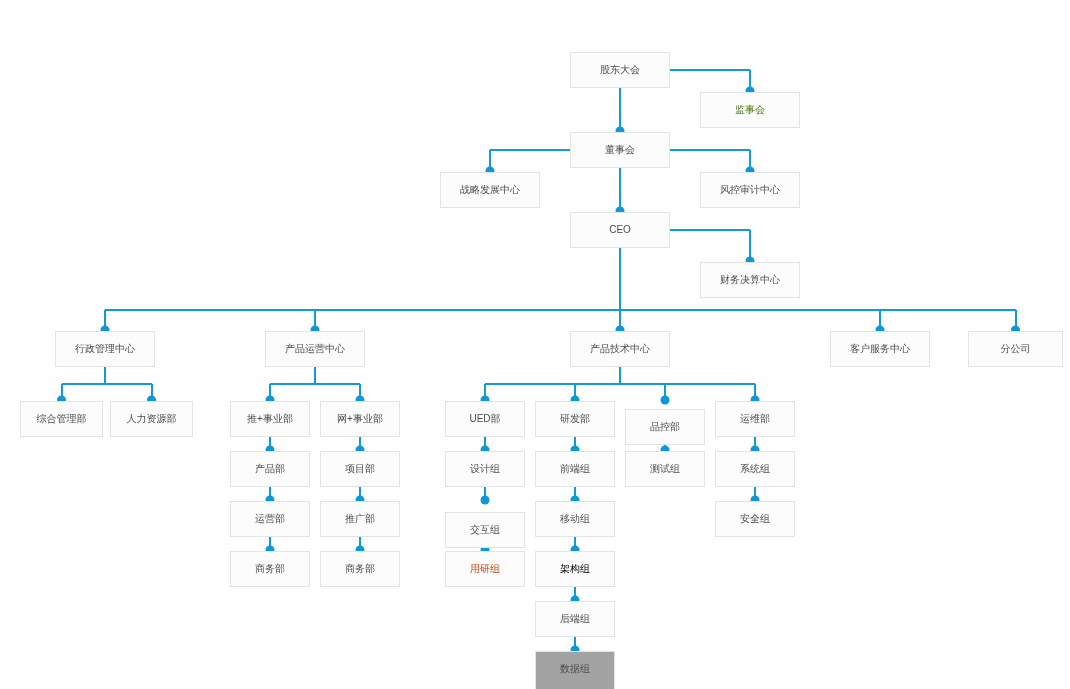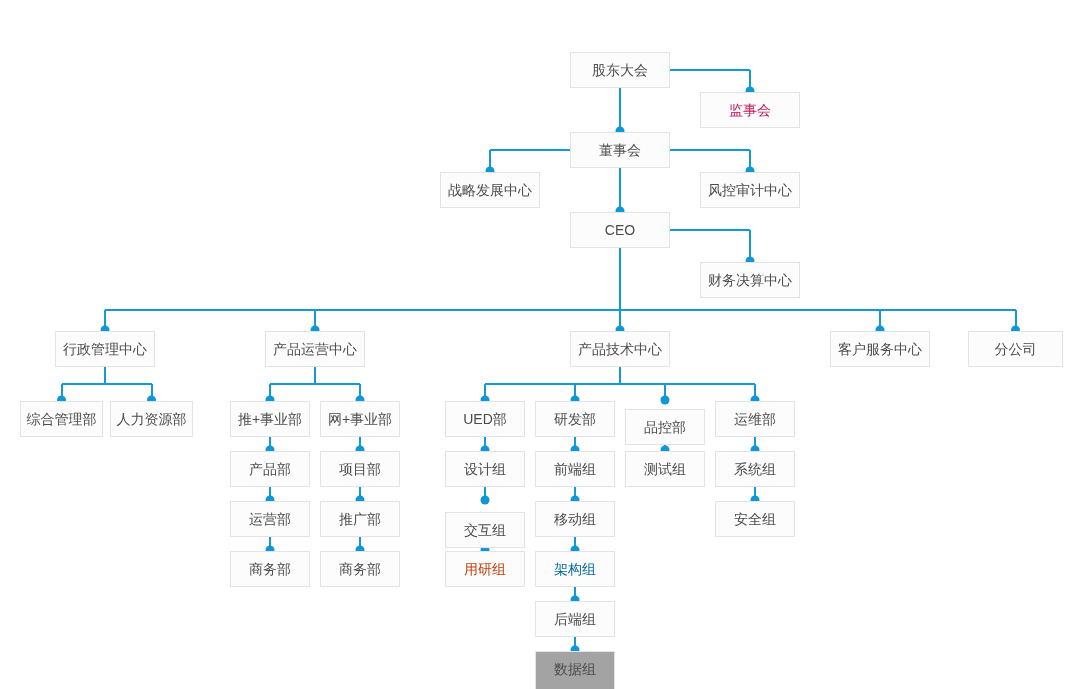--- a/index.html
+++ b/index.html
@@ -22,21 +22,21 @@
     width: 1070px;
     height: 689px;
   }
   .node {
     position: absolute;
     box-sizing: border-box;
     height: 36px;
     border: 1px solid #e3e3e3;
     background: #fcfcfc;
     color: #4c4c4c;
-    font-size: 14px;
+    font-size: 10px;
     line-height: 34px;
     text-align: center;
     white-space: nowrap;
     overflow: hidden;
   }
 </style>
 </head>
 <body>
 
 <div class="stage">
@@ -121,21 +121,21 @@
       <circle cx="575" cy="650" r="4.5" fill="#0f97d5"></circle>
       <line x1="665" y1="437" x2="665" y2="451" stroke="#1499d7" stroke-width="2" shape-rendering="crispEdges"></line>
       <circle cx="665" cy="450" r="4.5" fill="#0f97d5"></circle>
       <line x1="755" y1="437" x2="755" y2="451" stroke="#1499d7" stroke-width="2" shape-rendering="crispEdges"></line>
       <circle cx="755" cy="450" r="4.5" fill="#0f97d5"></circle>
       <line x1="755" y1="487" x2="755" y2="501" stroke="#1499d7" stroke-width="2" shape-rendering="crispEdges"></line>
       <circle cx="755" cy="500" r="4.5" fill="#0f97d5"></circle>
     </svg>
   <div id="node-layer">
       <div class="node" style="left: 570px; top: 52px; width: 100px; height: 36px; border-color: rgb(227, 227, 227); background: rgb(252, 252, 252); color: rgb(76, 76, 76);">股东大会</div>
-      <div class="node" style="left: 700px; top: 92px; width: 100px; height: 36px; border-color: rgb(227, 227, 227); background: rgb(252, 252, 252); color: #be185d; text-align: center;">监事会</div>
+      <div class="node" style="left: 700px; top: 92px; width: 100px; height: 36px; border-color: rgb(227, 227, 227); background: rgb(252, 252, 252); color: #4d7c0f; text-align: center;">监事会</div>
       <div class="node" style="left: 570px; top: 132px; width: 100px; height: 36px; border-color: rgb(227, 227, 227); background: rgb(252, 252, 252); color: rgb(76, 76, 76);">董事会</div>
       <div class="node" style="left: 440px; top: 172px; width: 100px; height: 36px; border-color: rgb(227, 227, 227); background: rgb(252, 252, 252); color: rgb(76, 76, 76);">战略发展中心</div>
       <div class="node" style="left: 700px; top: 172px; width: 100px; height: 36px; border-color: rgb(227, 227, 227); background: rgb(252, 252, 252); color: rgb(76, 76, 76);">风控审计中心</div>
       <div class="node" style="left: 570px; top: 212px; width: 100px; height: 36px; border-color: rgb(227, 227, 227); background: rgb(252, 252, 252); color: rgb(76, 76, 76);">CEO</div>
       <div class="node" style="left: 700px; top: 262px; width: 100px; height: 36px; border-color: rgb(227, 227, 227); background: rgb(252, 252, 252); color: rgb(76, 76, 76);">财务决算中心</div>
       <div class="node" style="left: 55px; top: 331px; width: 100px; height: 36px; border-color: rgb(227, 227, 227); background: rgb(252, 252, 252); color: rgb(76, 76, 76);">行政管理中心</div>
       <div class="node" style="left: 265px; top: 331px; width: 100px; height: 36px; border-color: rgb(227, 227, 227); background: rgb(252, 252, 252); color: rgb(76, 76, 76);">产品运营中心</div>
       <div class="node" style="left: 570px; top: 331px; width: 100px; height: 36px; border-color: rgb(227, 227, 227); background: rgb(252, 252, 252); color: rgb(76, 76, 76);">产品技术中心</div>
       <div class="node" style="left: 830px; top: 331px; width: 100px; height: 36px; border-color: rgb(227, 227, 227); background: rgb(252, 252, 252); color: rgb(76, 76, 76);">客户服务中心</div>
       <div class="node" style="left: 968px; top: 331px; width: 95px; height: 36px; border-color: rgb(227, 227, 227); background: rgb(252, 252, 252); color: rgb(76, 76, 76);">分公司</div>
@@ -151,20 +151,20 @@
       <div class="node" style="left: 320px; top: 551px; width: 80px; height: 36px; border-color: rgb(227, 227, 227); background: rgb(252, 252, 252); color: rgb(76, 76, 76);">商务部</div>
       <div class="node" style="left: 445px; top: 401px; width: 80px; height: 36px; border-color: rgb(227, 227, 227); background: rgb(252, 252, 252); color: rgb(76, 76, 76);">UED部</div>
       <div class="node" style="left: 535px; top: 401px; width: 80px; height: 36px; border-color: rgb(227, 227, 227); background: rgb(252, 252, 252); color: rgb(76, 76, 76);">研发部</div>
       <div class="node" style="left: 625px; top: 401px; width: 80px; height: 36px; border-color: rgb(227, 227, 227); background: rgb(252, 252, 252); color: rgb(76, 76, 76); margin-top: 8px;">品控部</div>
       <div class="node" style="left: 715px; top: 401px; width: 80px; height: 36px; border-color: rgb(227, 227, 227); background: rgb(252, 252, 252); color: rgb(76, 76, 76);">运维部</div>
       <div class="node" style="left: 445px; top: 451px; width: 80px; height: 36px; border-color: rgb(227, 227, 227); background: rgb(252, 252, 252); color: rgb(76, 76, 76);">设计组</div>
       <div class="node" style="left: 445px; top: 501px; width: 80px; height: 36px; border-color: rgb(227, 227, 227); background: rgb(252, 252, 252); color: rgb(76, 76, 76); margin-top: 11px;">交互组</div>
       <div class="node" style="left: 445px; top: 551px; width: 80px; height: 36px; border-color: rgb(227, 227, 227); background: rgb(252, 252, 252); color: #c2410c;">用研组</div>
       <div class="node" style="left: 535px; top: 451px; width: 80px; height: 36px; border-color: rgb(227, 227, 227); background: rgb(252, 252, 252); color: rgb(76, 76, 76);">前端组</div>
       <div class="node" style="left: 535px; top: 501px; width: 80px; height: 36px; border-color: rgb(227, 227, 227); background: rgb(252, 252, 252); color: rgb(76, 76, 76);">移动组</div>
-      <div class="node" style="left: 535px; top: 551px; width: 80px; height: 36px; border-color: rgb(227, 227, 227); background: rgb(252, 252, 252); color: #0369a1;">架构组</div>
+      <div class="node" style="left: 535px; top: 551px; width: 80px; height: 36px; border-color: rgb(227, 227, 227); background: rgb(252, 252, 252); color: #000000;">架构组</div>
       <div class="node" style="left: 535px; top: 601px; width: 80px; height: 36px; border-color: rgb(227, 227, 227); background: rgb(252, 252, 252); color: rgb(76, 76, 76);">后端组</div>
       <div class="node" style="left: 535px; top: 651px; width: 80px; height: 44px; border-color: rgb(227, 227, 227); background: #a3a3a3; color: rgb(76, 76, 76);">数据组</div>
       <div class="node" style="left: 625px; top: 451px; width: 80px; height: 36px; border-color: rgb(227, 227, 227); background: rgb(252, 252, 252); color: rgb(76, 76, 76);">测试组</div>
       <div class="node" style="left: 715px; top: 451px; width: 80px; height: 36px; border-color: rgb(227, 227, 227); background: rgb(252, 252, 252); color: rgb(76, 76, 76);">系统组</div>
       <div class="node" style="left: 715px; top: 501px; width: 80px; height: 36px; border-color: rgb(227, 227, 227); background: rgb(252, 252, 252); color: rgb(76, 76, 76);">安全组</div>
     </div>
 </div>
 
 </body></html>

